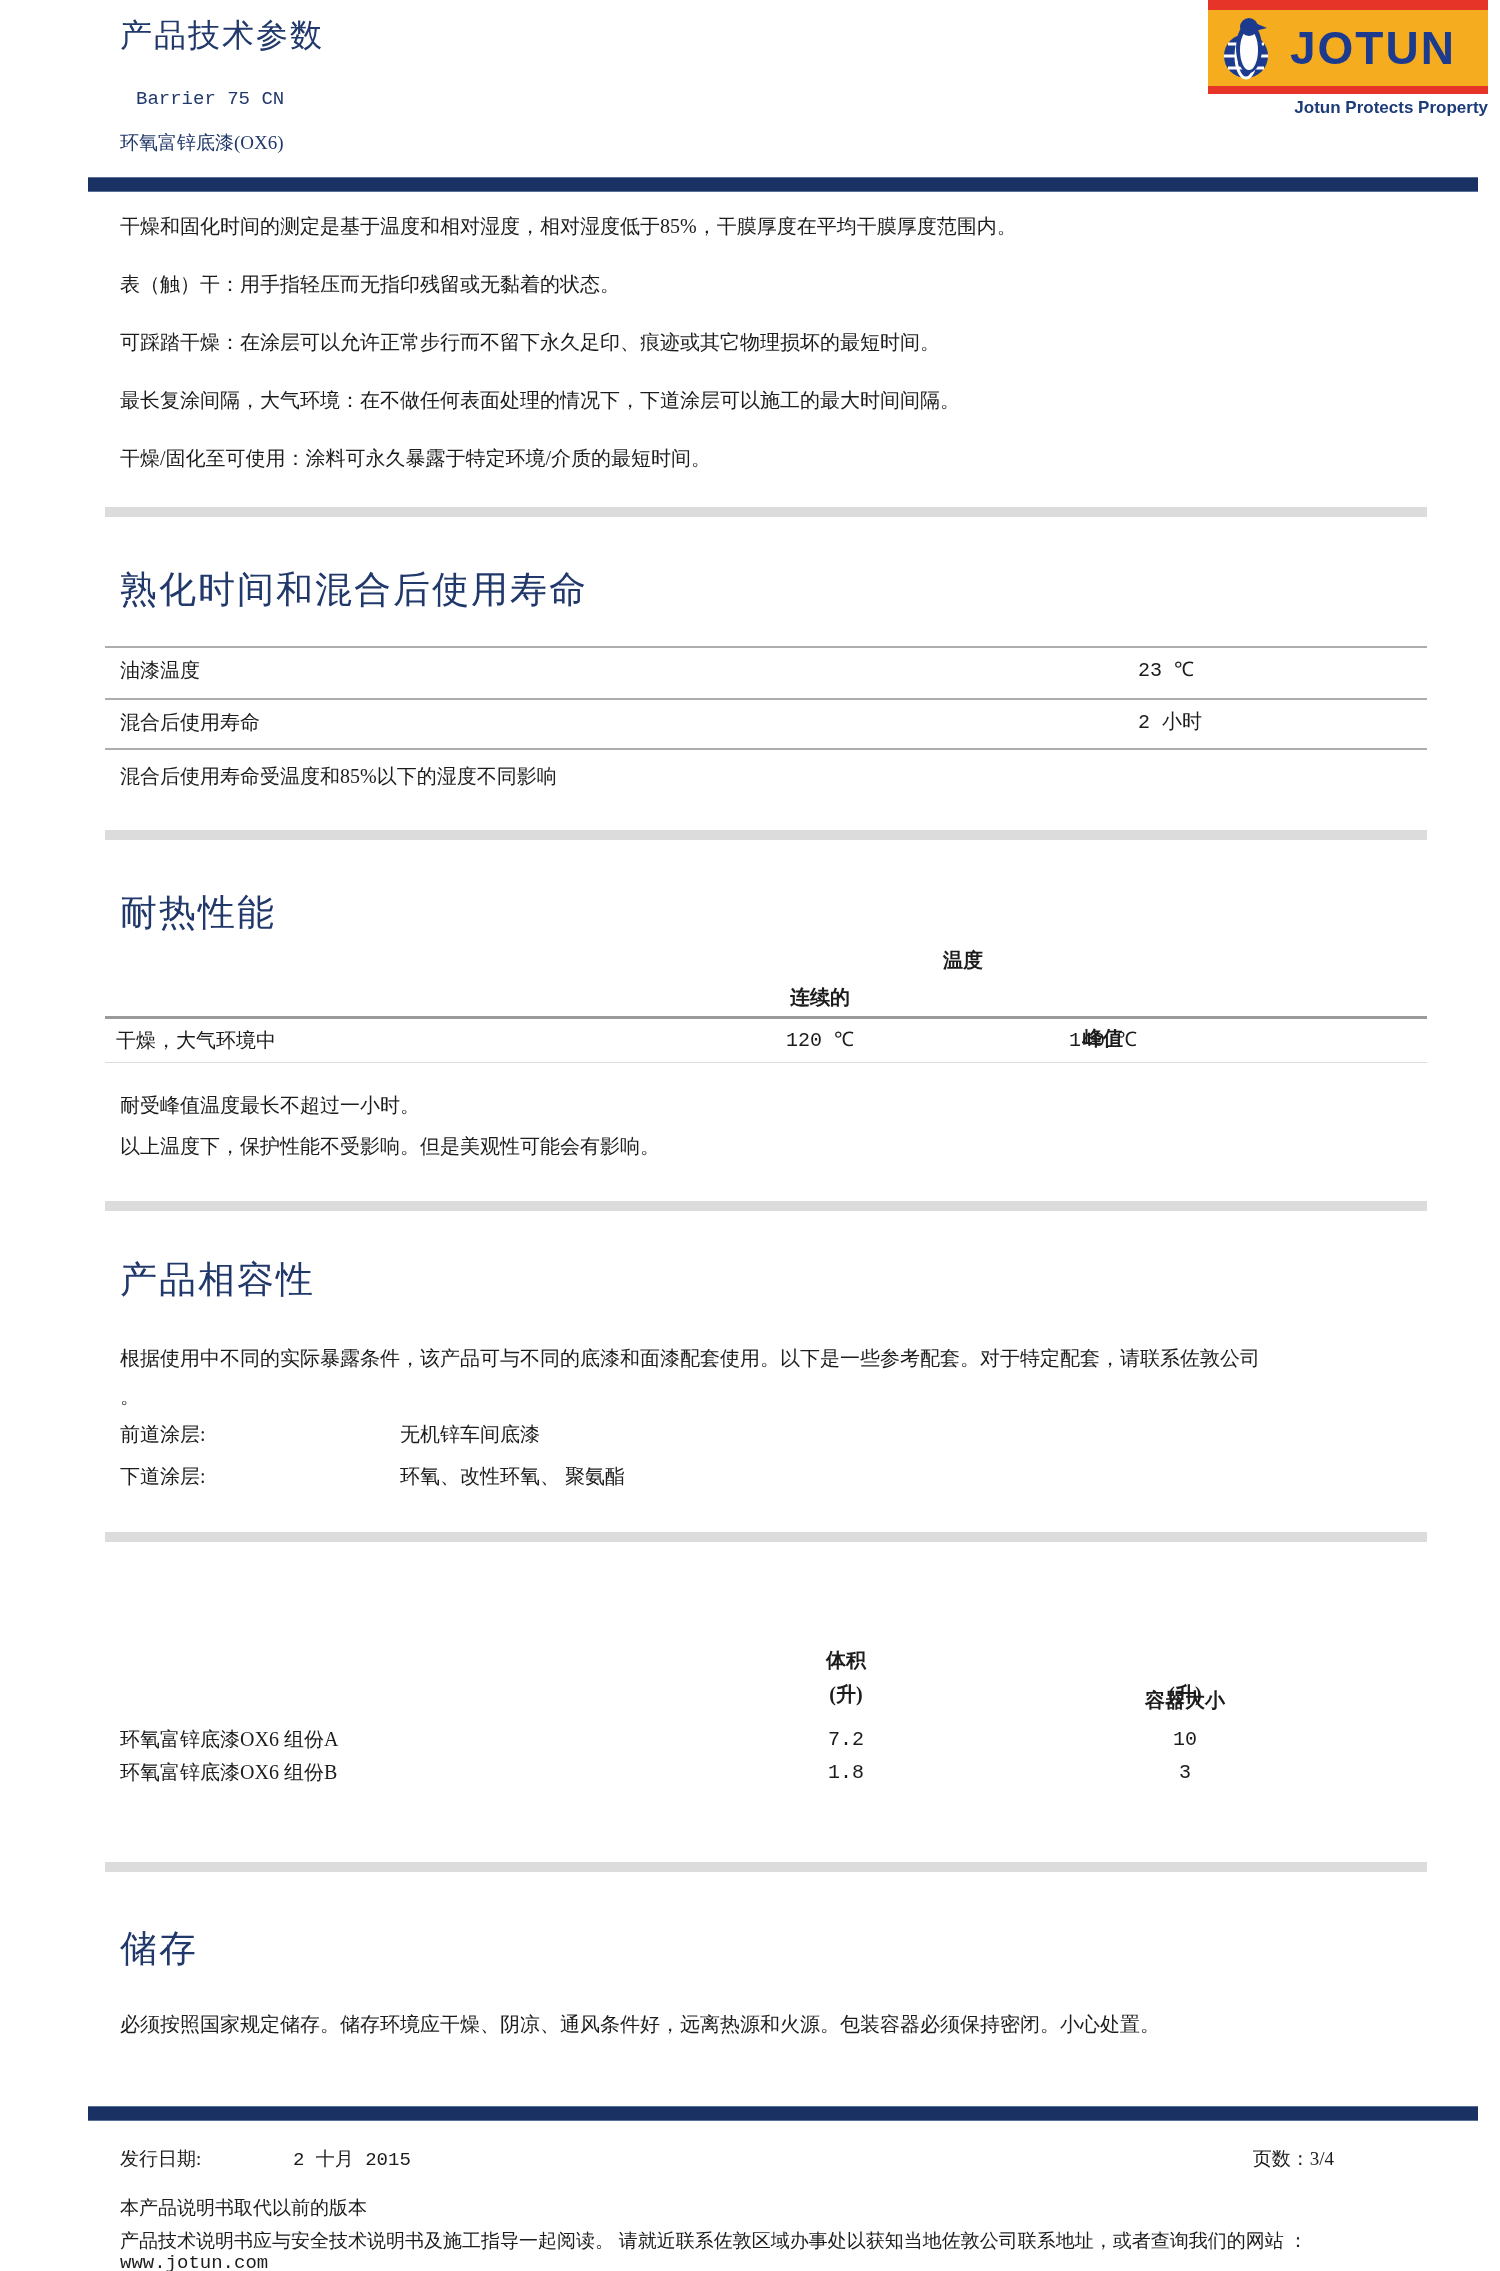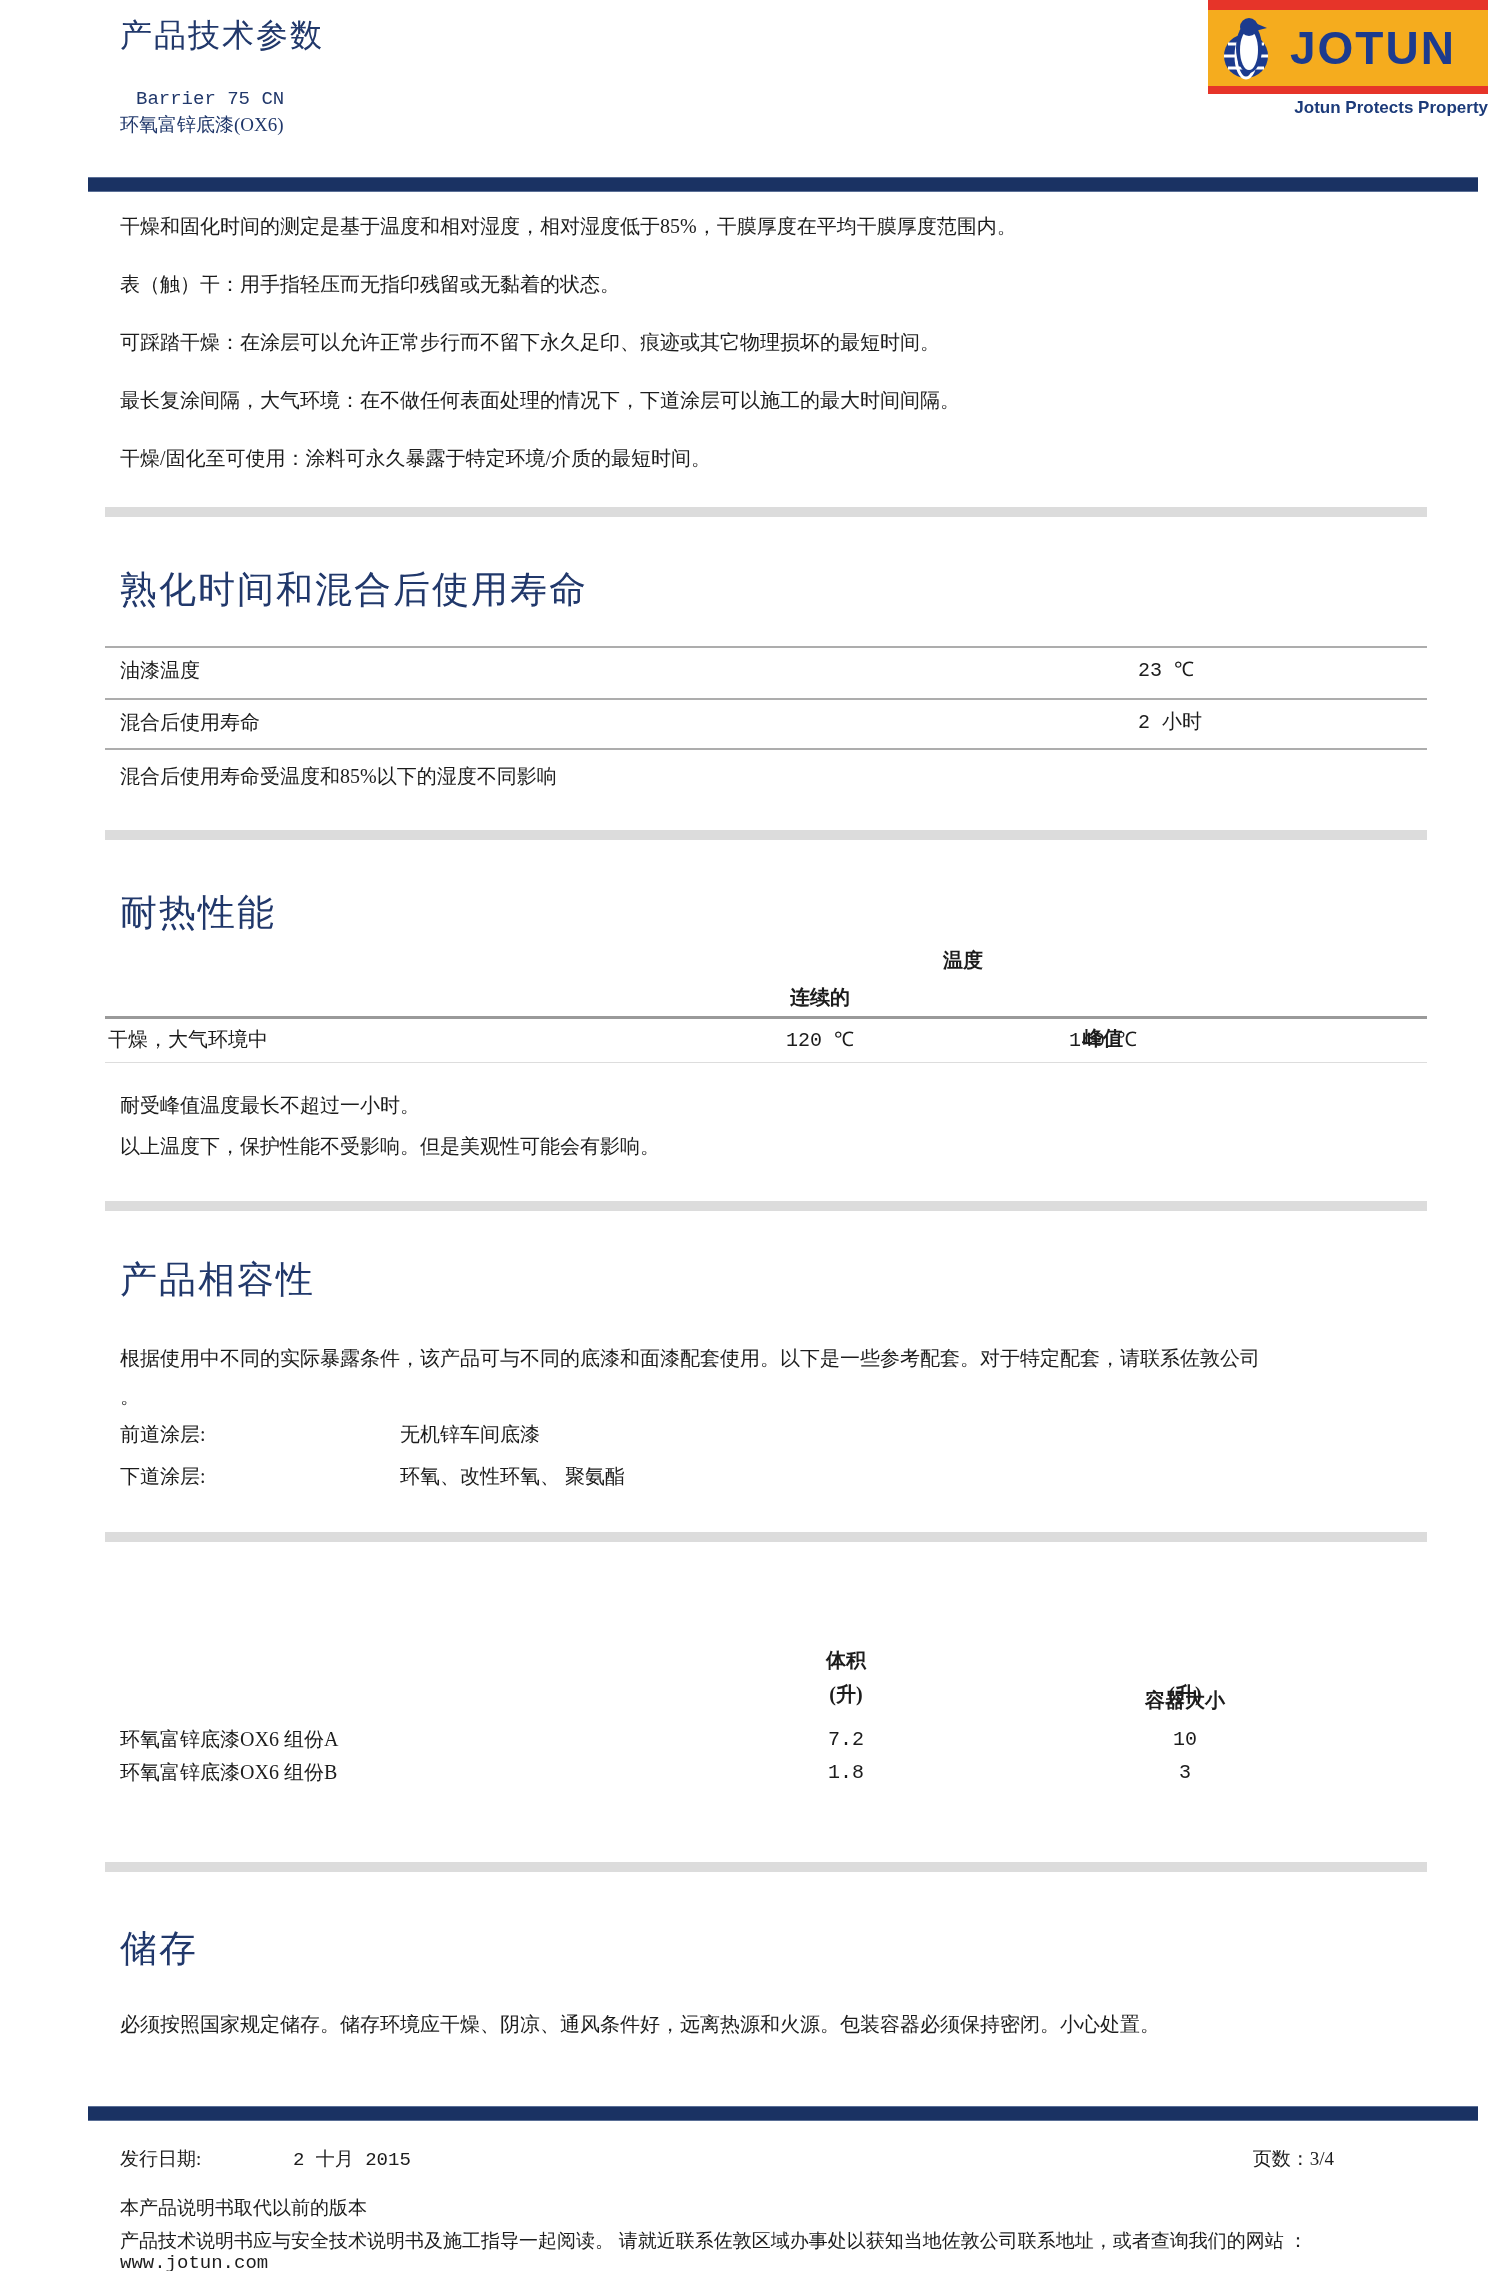--- a/index.html
+++ b/index.html
@@ -31,21 +31,21 @@
 </style>
 </head>
 <body>
 
 <div class="page">
 
   <div class="abs doc-title navy" style="left:120px;top:14px;">产品技术参数</div>
 
   <div class="abs mono navy" style="left:120px;top:88px;font-size:19px;margin-left:16px;">Barrier 75 CN</div>
 
-  <div class="abs navy" style="left:120px;top:112px;font-size:19px;">环氧富锌底漆(OX6)</div>
+  <div class="abs navy" style="left:120px;top:130px;font-size:19px;">环氧富锌底漆(OX6)</div>
 
   <div class="logo">
     <div class="logo-redbar"></div>
     <div class="logo-yellow">
       <span style="margin-left:14px;display:inline-flex;">
         <svg width="62" height="64" viewBox="0 0 62 64">
           <circle cx="24" cy="40" r="22" fill="#1c3b8e"></circle>
           <g stroke="#ffffff" stroke-width="3" fill="none">
             <ellipse cx="24" cy="40" rx="10" ry="22"></ellipse>
             <line x1="2" y1="40" x2="46" y2="40"></line>
@@ -90,21 +90,21 @@
   <div class="divider" style="top:830px;"></div>
 
   <div class="abs sec-title" style="left:120px;top:888px;">耐热性能</div>
 
   <div class="cx body-txt" style="left:963px;top:948px;font-weight:bold;">温度</div>
   <div class="cx body-txt" style="left:820px;top:985px;font-weight:bold;">连续的</div>
   <div class="cx body-txt" style="left:1103px;top:985px;font-weight:bold;margin-top:41px;">峰值</div>
 
   <div class="hline" style="top:1016px;height:3px;background:#9a9a9a;"></div>
 
-  <div class="abs body-txt" style="left:108px;top:1028px;font-family:Liberation Mono, monospace;">干燥，大气环境中</div>
+  <div class="abs body-txt" style="left:116px;top:1028px;">干燥，大气环境中</div>
   <div class="cx body-txt mono" style="left:820px;top:1028px;">120  ℃</div>
   <div class="cx body-txt mono" style="left:1103px;top:1028px;">140  ℃</div>
   <div class="hline" style="top:1062px;height:1px;background:#dddddd;"></div>
 
   <div class="abs body-txt" style="left:120px;top:1093px;">耐受峰值温度最长不超过一小时。</div>
   <div class="abs body-txt" style="left:120px;top:1134px;">以上温度下，保护性能不受影响。但是美观性可能会有影响。</div>
 
   <div class="divider" style="top:1201px;"></div>
 
   <div class="abs sec-title" style="left:120px;top:1255px;">产品相容性</div>

